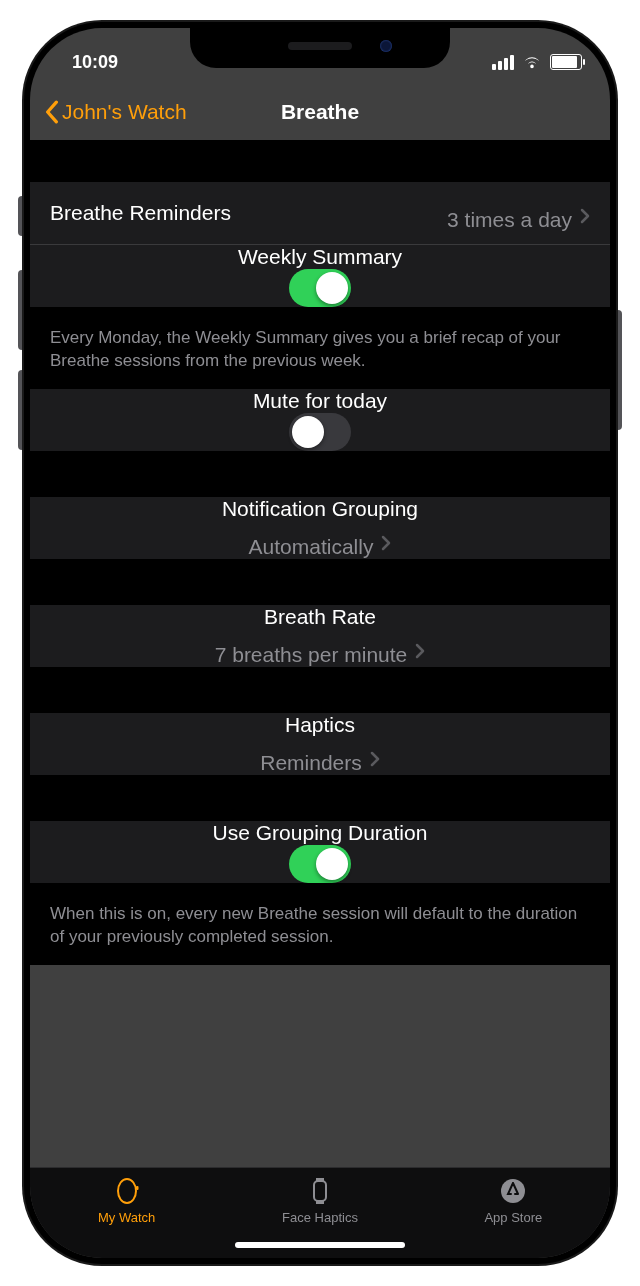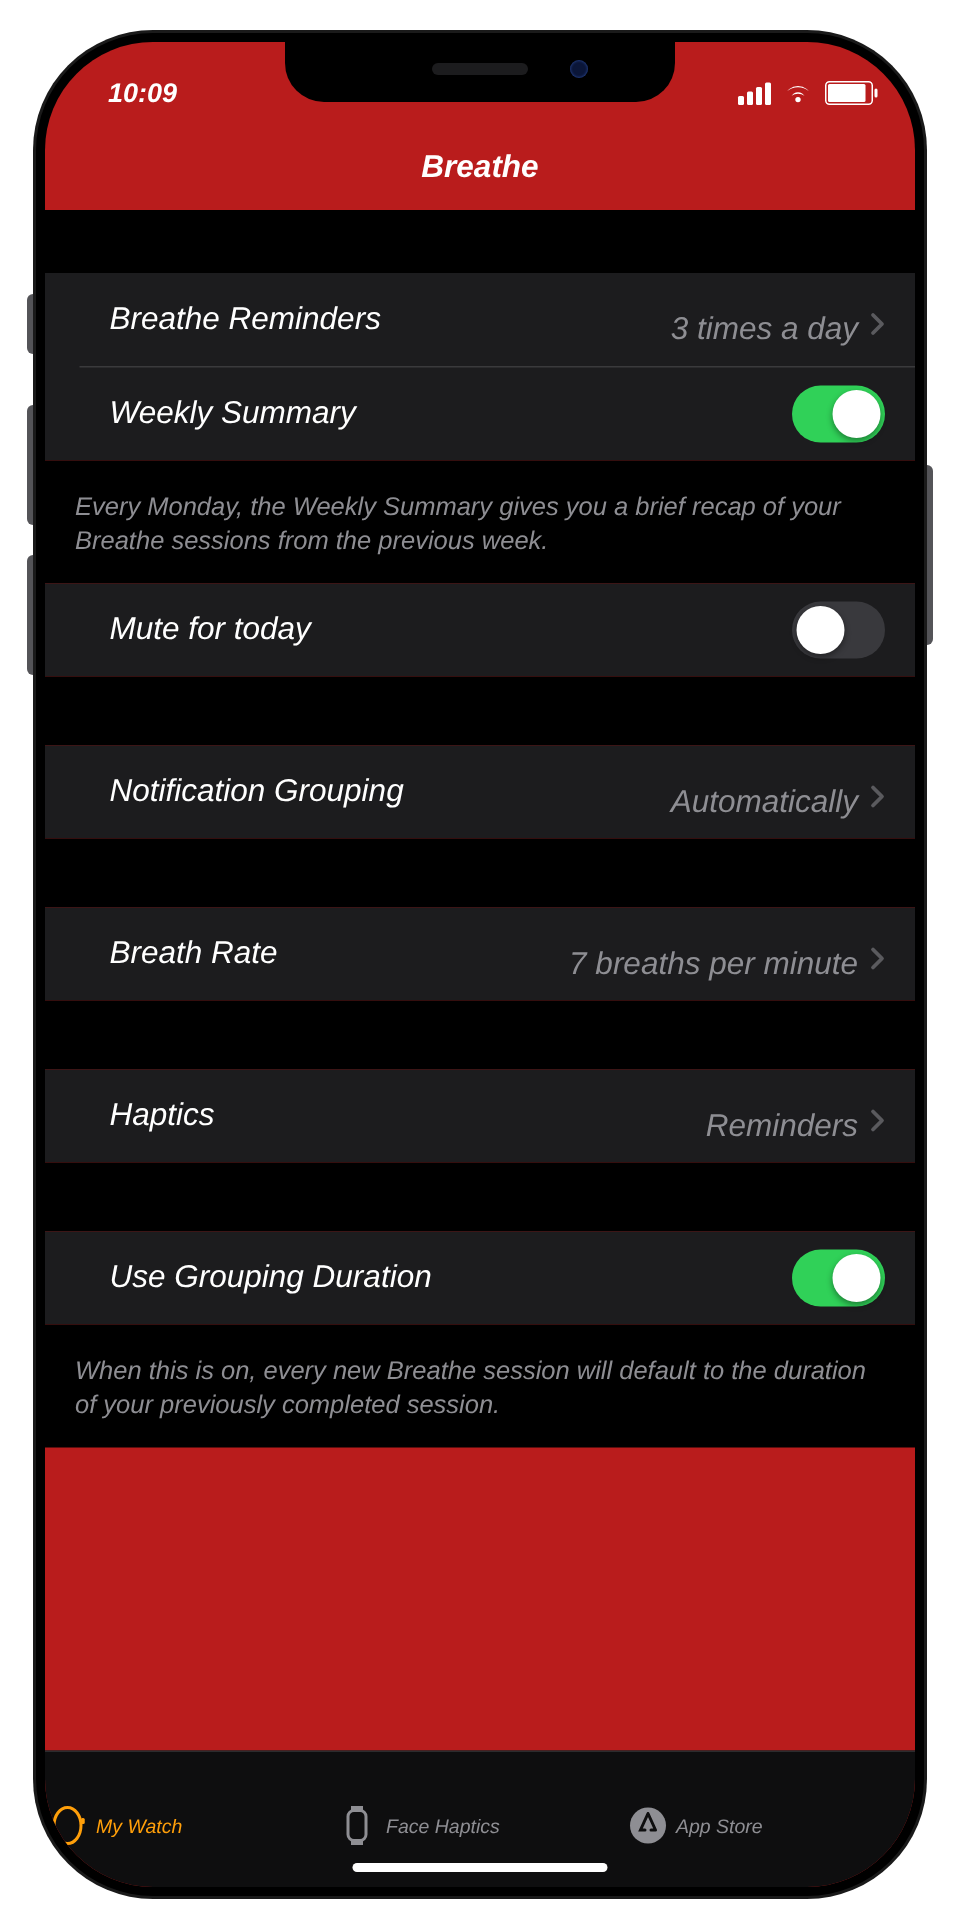--- a/index.html
+++ b/index.html
@@ -10,21 +10,21 @@
     overflow:hidden;
   }
   
   .btn-side{position:absolute;background:#545458;border-radius:4px;}
   .btn-mute{left:18px;top:196px;width:8px;height:40px;}
   .btn-vup{left:18px;top:270px;width:8px;height:80px;}
   .btn-vdn{left:18px;top:370px;width:8px;height:80px;}
   .btn-pwr{left:614px;top:310px;width:8px;height:120px;}
   .screen{
     position:absolute;left:6px;top:6px;right:6px;bottom:6px;
-    border-radius:72px;overflow:hidden;background:#b91c1c;font-style:italic;
+    border-radius:72px;overflow:hidden;background:#404040;
   }
   
   .notch{
     position:absolute;top:0;left:50%;transform:translateX(-50%);
     width:260px;height:40px;background:#000;border-radius:0 0 26px 26px;z-index:50;
   }
   .notch .speaker{position:absolute;left:50%;top:14px;transform:translateX(-50%);width:64px;height:8px;background:#1c1c1e;border-radius:4px;}
   .notch .cam{position:absolute;left:50%;top:12px;margin-left:60px;width:12px;height:12px;background:#0b1638;border-radius:50%;box-shadow:inset 0 0 2px #3355aa;}
   
   .status{
@@ -49,45 +49,45 @@
   .back svg{display:block}
   .title{
     position:absolute;left:0;right:0;text-align:center;color:#fff;font-size:21px;font-weight:600;pointer-events:none;
   }
   
   .content{
     position:absolute;top:112px;left:0;right:0;bottom:90px;overflow:hidden;
   }
   .gap{height:42px;background:#000;}
   .gap.sm{height:46px;}
-  .cell-group{background:#1c1c1e;padding-left:23px;}
+  .cell-group{background:#1c1c1e;}
   .cell{
     display:flex;align-items:center;justify-content:space-between;
     padding:0 20px;height:62px;color:#fff;font-size:21px;border-bottom:0.5px solid #3a3a3c;
   }
-  .cell:last-child{border-bottom:none;}
+  .cell:last-child{border-bottom:none;flex-direction:column;}
   .cell .left{display:flex;align-items:center;}
   .cell .right{display:flex;align-items:flex-start;gap:8px;color:#8e8e93;font-size:21px;margin-top:14px;}
   .chev svg{display:block}
   
   .switch{width:62px;height:38px;border-radius:19px;position:relative;flex:0 0 auto;}
   .switch.on{background:#30d158;}
   .switch.off{background:#39393d;}
   .knob{position:absolute;top:3px;width:32px;height:32px;border-radius:50%;background:#fff;box-shadow:0 2px 4px rgba(0,0,0,.4);}
   .switch.on .knob{right:3px;}
   .switch.off .knob{left:3px;}
   .footer{
     padding:20px 20px 16px;color:#8e8e93;font-size:17px;line-height:1.35;background:#000;
   }
   
   .tabbar{
     position:absolute;bottom:0;left:0;right:0;height:90px;background:#0e0e0f;
     display:flex;border-top:0.5px solid #2c2c2e;z-index:30;
   }
-  .tab{flex:1;display:flex;align-items:center;justify-content:flex-start;padding-top:8px;gap:4px;color:#8e8e93;font-size:13px;}
+  .tab{flex:1;display:flex;flex-direction:column;align-items:center;justify-content:flex-start;padding-top:8px;gap:4px;color:#8e8e93;font-size:13px;}
   .tab.active{color:#ff9f0a;}
   .tab svg{display:block}
   .home-ind{position:absolute;bottom:10px;left:50%;transform:translateX(-50%);width:170px;height:6px;border-radius:3px;background:#fff;z-index:40;}
 </style>
 </head>
 <body>
 
 <div class="stage">
   <div class="btn-side btn-mute"></div>
   <div class="btn-side btn-vup"></div>
@@ -116,20 +116,26 @@
                 <path fill="#fff" d="M10 13.2a1.8 1.8 0 1 0 0-3.6 1.8 1.8 0 0 0 0 3.6zm-4.3-4.3 1.5-1.5a5 5 0 0 1 5.6 0l1.5 1.5a7 7 0 0 0-8.6 0zm-3-3 1.5-1.5a9.3 9.3 0 0 1 11.6 0l1.5 1.5a11.3 11.3 0 0 0-14.6 0z"></path>
               </svg>
           </span>
           <span class="batt">
               <i></i>
             </span>
         </div>
       </div>
 
       <div class="nav">
+        <div class="back">
+          <svg width="16" height="24" viewBox="0 0 12 22">
+              <path fill="none" stroke="#ff9f0a" stroke-width="3" stroke-linecap="round" stroke-linejoin="round" d="M10 2 2 11l8 9"></path>
+            </svg>
+          <span>John's Watch</span>
+        </div>
         <div class="title">Breathe</div>
       </div>
 
       <div class="content">
 
         <div class="gap"></div>
 
         <div class="cell-group">
           <div class="cell">
             <span class="left">Breathe Reminders</span>

